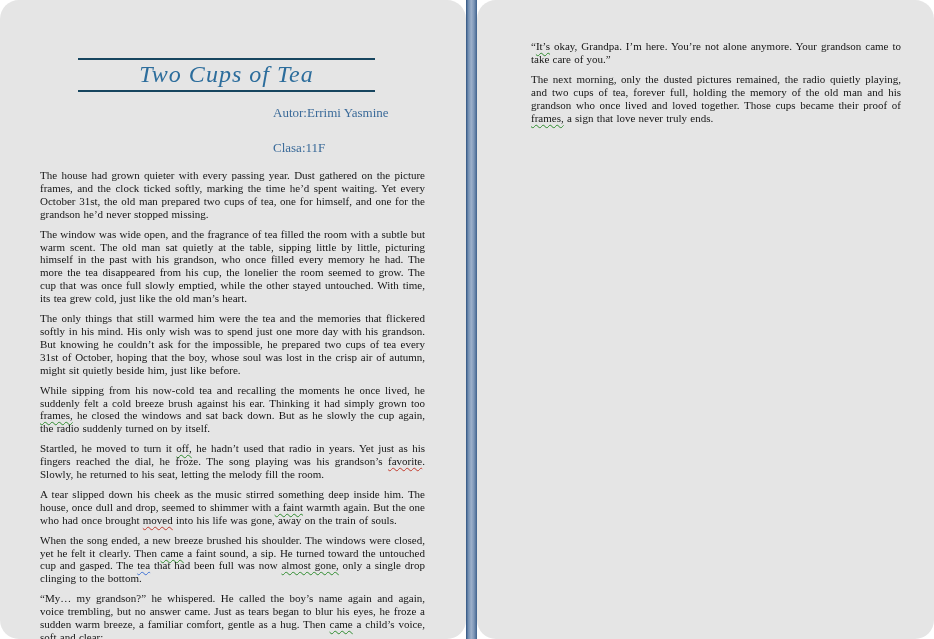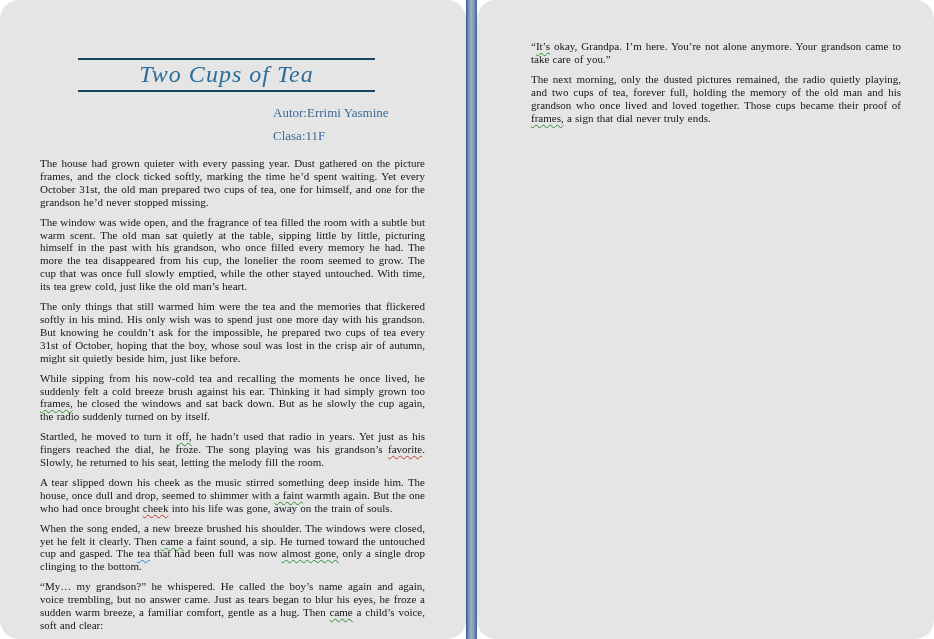--- a/index.html
+++ b/index.html
@@ -54,21 +54,21 @@
     letter-spacing: 1px;
   }
 
   .meta {
     margin: 0 0 0 233px;
     font-size: 13px;
     line-height: 13px;
     color: var(--meta-text);
   }
   .meta-autor { margin-top: 14px; }
-  .meta-clasa { margin-top: 10px; }
+  .meta-clasa { margin-top: 22px; }
 
   .body-text {
     font-size: 11px;
     line-height: 12.9px;
     text-align: justify;
     color: var(--body-text);
     word-spacing: 0.5px;
   }
   .content-left .body-text { margin-top: 15px; }
   .content-right .body-text { margin-top: 40px; }
@@ -96,31 +96,31 @@
         <h1 class="doc-title">Two Cups of Tea</h1>
       </div>
       <p class="meta meta-autor">Autor:Errimi Yasmine</p>
       <p class="meta meta-clasa">Clasa:11F</p>
       <div class="body-text">
           <p><span>The house had grown quieter with every passing year. Dust gathered on the picture frames, and the clock ticked softly, marking the time he’d spent waiting. Yet every October 31st, the old man prepared two cups of tea, one for himself, and one for the grandson he’d never stopped missing.</span></p>
           <p><span>The window was wide open, and the fragrance of tea filled the room with a subtle but warm scent. The old man sat quietly at the table, sipping little by little, picturing himself in the past with his grandson, who once filled every memory he had. The more the tea disappeared from his cup, the lonelier the room seemed to grow. The cup that was once full slowly emptied, while the other stayed untouched. With time, its tea grew cold, just like the old man’s heart.</span></p>
           <p><span>The only things that still warmed him were the tea and the memories that flickered softly in his mind. His only wish was to spend just one more day with his grandson. But knowing he couldn’t ask for the impossible, he prepared two cups of tea every 31st of October, hoping that the boy, whose soul was lost in the crisp air of autumn, might sit quietly beside him, just like before.</span></p>
           <p><span>While sipping from his now-cold tea and recalling the moments he once lived, he suddenly felt a cold breeze brush against his ear. Thinking it had simply grown too </span><span class="sq sq-green">frames,</span><span> he closed the windows and sat back down. But as he slowly the cup again, the radio suddenly turned on by itself.</span></p>
           <p><span>Startled, he moved to turn it </span><span class="sq sq-green">off,</span><span> he hadn’t used that radio in years. Yet just as his fingers reached the dial, he froze. The song playing was his grandson’s </span><span class="sq sq-red">favorite</span><span>. Slowly, he returned to his seat, letting the melody fill the room.</span></p>
-          <p><span>A tear slipped down his cheek as the music stirred something deep inside him. The house, once dull and drop, seemed to shimmer with </span><span class="sq sq-green">a faint</span><span> warmth again. But the one who had once brought </span><span class="sq sq-red">cheek</span><span> into his life was gone, away on the train of souls.</span></p>
+          <p><span>A tear slipped down his cheek as the music stirred something deep inside him. The house, once dull and drop, seemed to shimmer with </span><span class="sq sq-green">a faint</span><span> warmth again. But the one who had once brought </span><span class="sq sq-red">moved</span><span> into his life was gone, away on the train of souls.</span></p>
           <p><span>When the song ended, a new breeze brushed his shoulder. The windows were closed, yet he felt it clearly. Then </span><span class="sq sq-green">came</span><span> a faint sound, a sip. He turned toward the untouched cup and gasped. The </span><span class="sq sq-blue">tea</span><span> that had been full was now </span><span class="sq sq-green">almost gone,</span><span> only a single drop clinging to the bottom.</span></p>
           <p><span>“My… my grandson?” he whispered. He called the boy’s name again and again, voice trembling, but no answer came. Just as tears began to blur his eyes, he froze a sudden warm breeze, a familiar comfort, gentle as a hug. Then </span><span class="sq sq-green">came</span><span> a child’s voice, soft and clear:</span></p>
         </div>
     </div>
   </section>
 
   <div class="page-divider"></div>
 
   <section class="page page-right">
     <div class="content-right">
       <div class="body-text">
           <p><span>“</span><span class="sq sq-green">It’s</span><span> okay, Grandpa. I’m here. You’re not alone anymore. Your grandson came to take care of you.”</span></p>
-          <p><span>The next morning, only the dusted pictures remained, the radio quietly playing, and two cups of tea, forever full, holding the memory of the old man and his grandson who once lived and loved together. Those cups became their proof of </span><span class="sq sq-green">frames,</span><span> a sign that dial never truly ends.</span></p>
+          <p><span>The next morning, only the dusted pictures remained, the radio quietly playing, and two cups of tea, forever full, holding the memory of the old man and his grandson who once lived and loved together. Those cups became their proof of </span><span class="sq sq-green">frames,</span><span> a sign that love never truly ends.</span></p>
         </div>
     </div>
   </section>
 
 </div>
 
 </body></html>

